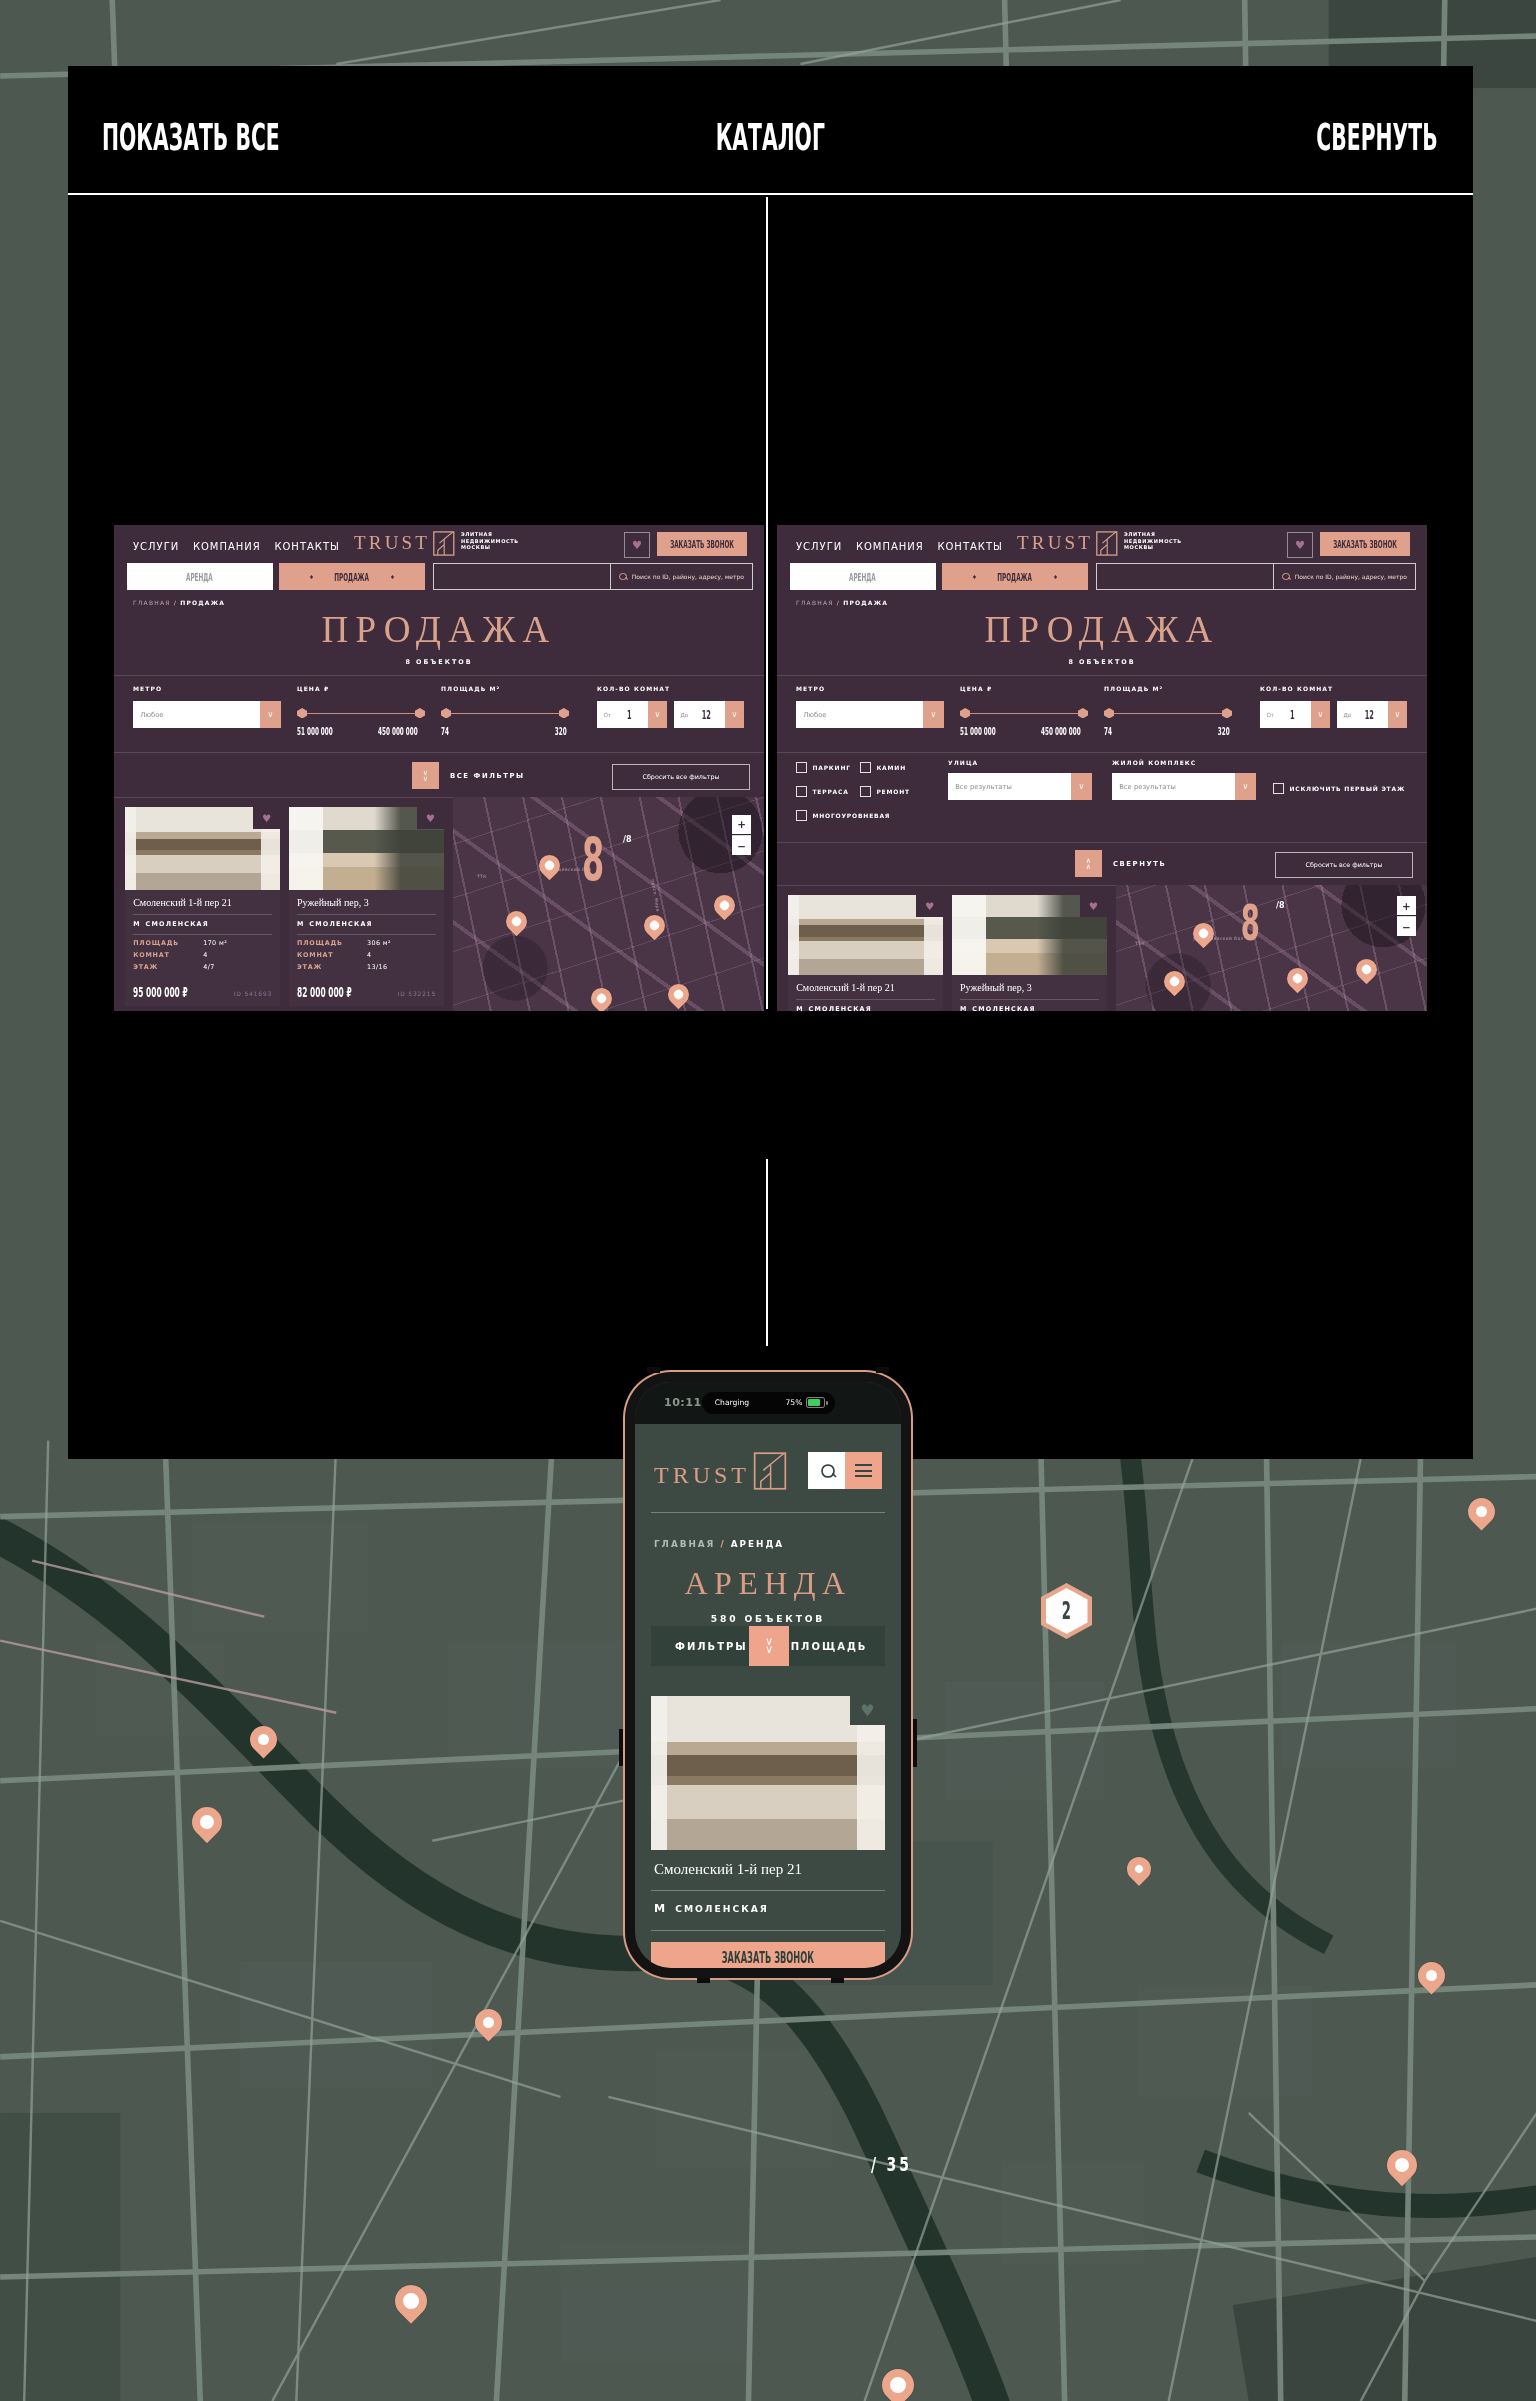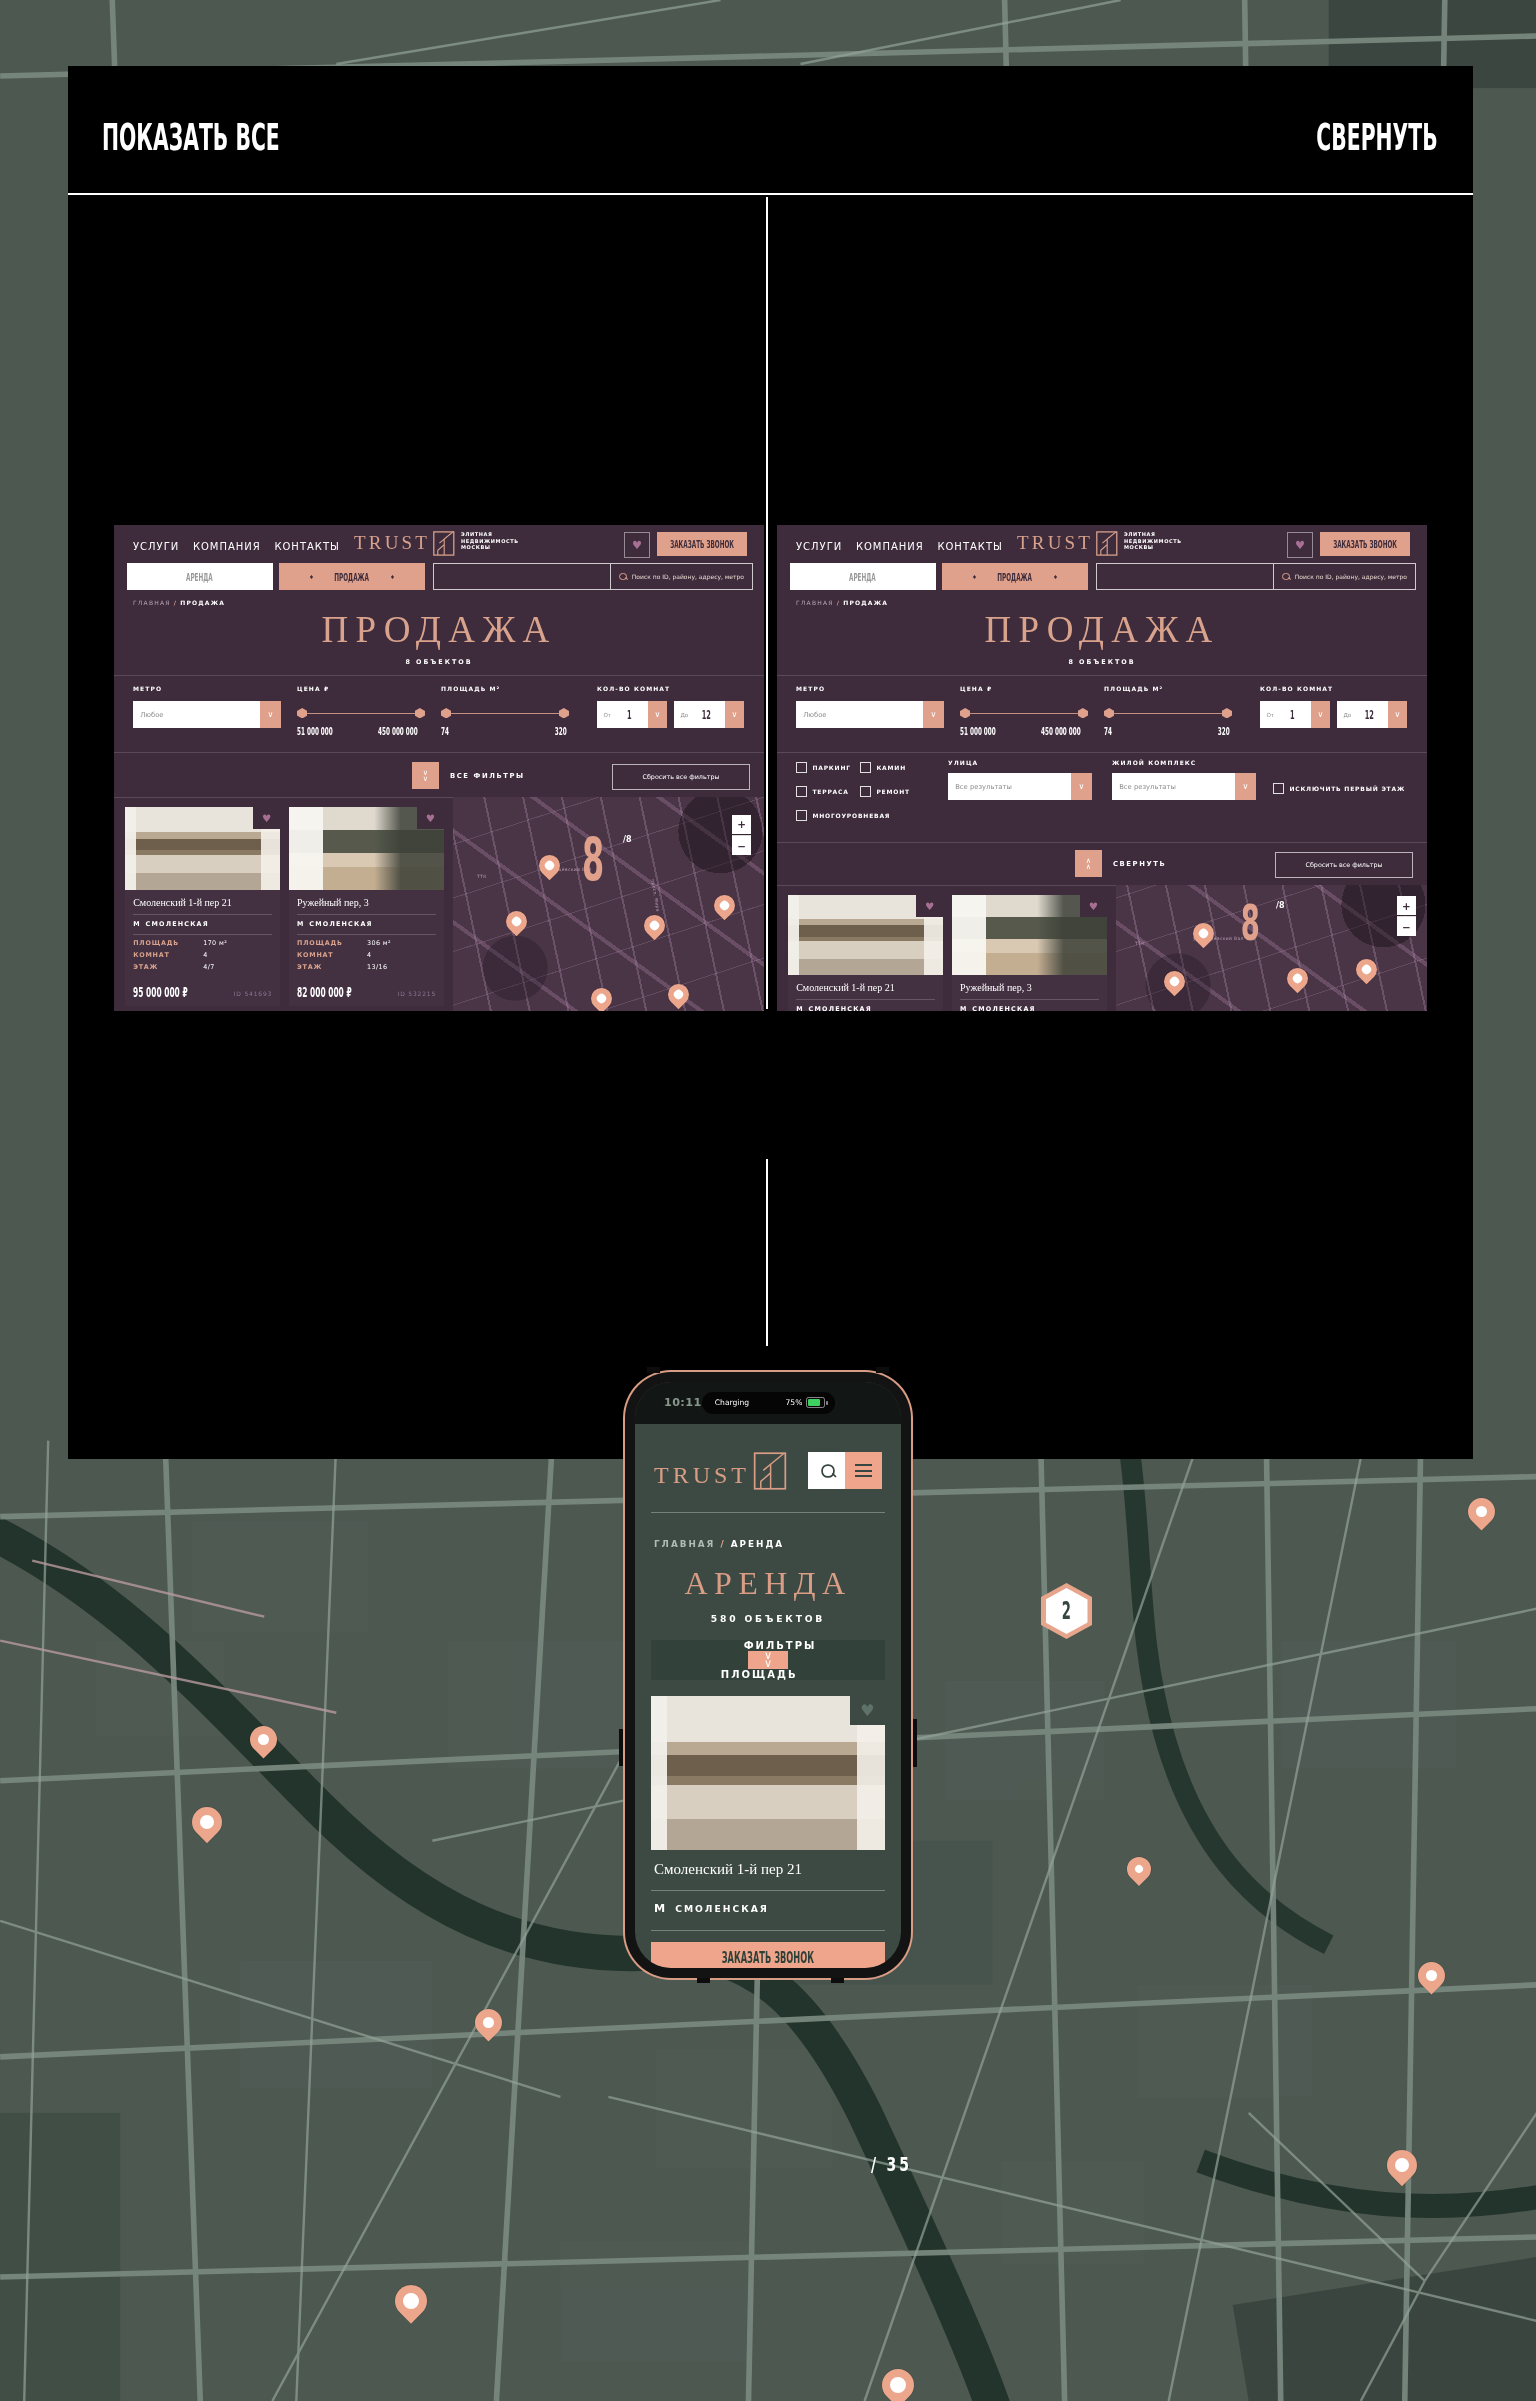--- a/index.html
+++ b/index.html
@@ -124,22 +124,22 @@
   .ph-sq{position:absolute;top:70px;width:37px;height:37px;display:flex;align-items:center;justify-content:center;}
   .menu-lines{width:17.6px;height:2px;background:#37463F;position:relative;}
   .menu-lines::before{content:"";position:absolute;left:0;top:-5.6px;width:17.6px;height:2px;background:#37463F;}
   .menu-lines::after{content:"";position:absolute;left:0;top:5.6px;width:17.6px;height:2px;background:#37463F;}
   .ph-hr{position:absolute;left:16px;right:16px;height:0.8px;background:rgba(255,255,255,.3);}
   .ph-crumb{position:absolute;left:19px;top:157px;font-size:8.8px;letter-spacing:2px;font-weight:bold;}
   .ph-title{position:absolute;left:0;top:183px;width:100%;text-align:center;font-family:"Liberation Serif",serif;
             color:#D99C85;font-size:32px;letter-spacing:6.4px;}
   .ph-count{position:absolute;left:0;top:231px;width:100%;text-align:center;color:#fff;font-size:9.2px;
             letter-spacing:2.8px;font-weight:bold;}
-  .ph-filterbar{position:absolute;left:16px;right:16px;top:258px;height:40px;background:#33413B;
-                display:flex;align-items:center;justify-content:space-between;color:#fff;flex-direction:column;}
+  .ph-filterbar{position:absolute;left:16px;right:16px;top:244px;height:40px;background:#33413B;
+                display:flex;align-items:center;justify-content:space-between;color:#fff;}
   .ph-chv{width:40px;height:40px;background:#EFA58B;display:flex;align-items:center;justify-content:center;}
   .ph-card-img{position:absolute;left:16px;right:16px;top:314px;height:154px;}
   .ph-notch{position:absolute;right:0;top:0;width:35px;height:29px;background:#3D4A44;
             display:flex;align-items:center;justify-content:center;color:#5E7268;font-size:16px;}
   .ph-card-title{position:absolute;left:19px;top:479px;font-family:"Liberation Serif",serif;color:#fff;font-size:15px;}
   .ph-metro{position:absolute;left:19px;top:520px;display:flex;align-items:center;gap:8px;}
   .ph-metro .m-ico{font-size:11.2px;}
   .ph-metro span{color:#fff;font-size:9.2px;letter-spacing:2px;font-weight:bold;}
   .ph-call{position:absolute;left:16px;right:16px;top:560px;height:32px;background:#EFA58B;
            display:flex;align-items:center;justify-content:center;color:#2E4038;font-size:15px;}
@@ -219,20 +219,21 @@
   <div class="pin" style="left:395px;top:2285px;width:32px;height:32px;"></div>
   <div class="pin" style="left:882px;top:2369px;width:32px;height:32px;"></div>
   <div class="hexbadge" style="left:1041px;top:1583px;">
     <div class="inner">
         <span class="num cxc">2</span>
       </div>
   </div>
 
   <div class="panel">
     <div class="hdr-txt" style="left:34px;"><span class="cx">ПОКАЗАТЬ ВСЕ</span></div>
+    <div class="hdr-txt" style="left:0;width:100%;text-align:center;"><span class="cxc">КАТАЛОГ</span></div>
     <div class="hdr-txt" style="right:35px;text-align:right;"><span class="cxr">СВЕРНУТЬ</span></div>
     <div class="hdr-line"></div>
     <div class="vline" style="left:698px;top:131px;height:812px;"></div>
     <div class="vline" style="left:698px;top:1093px;height:187px;"></div>
 
     <div class="sh" style="left:46px;top:459px;">
 
       <div class="abs" style="left:19px;top:16px;display:flex;">
         <span class="s-link">УСЛУГИ</span>
         <span class="s-link">КОМПАНИЯ</span>

